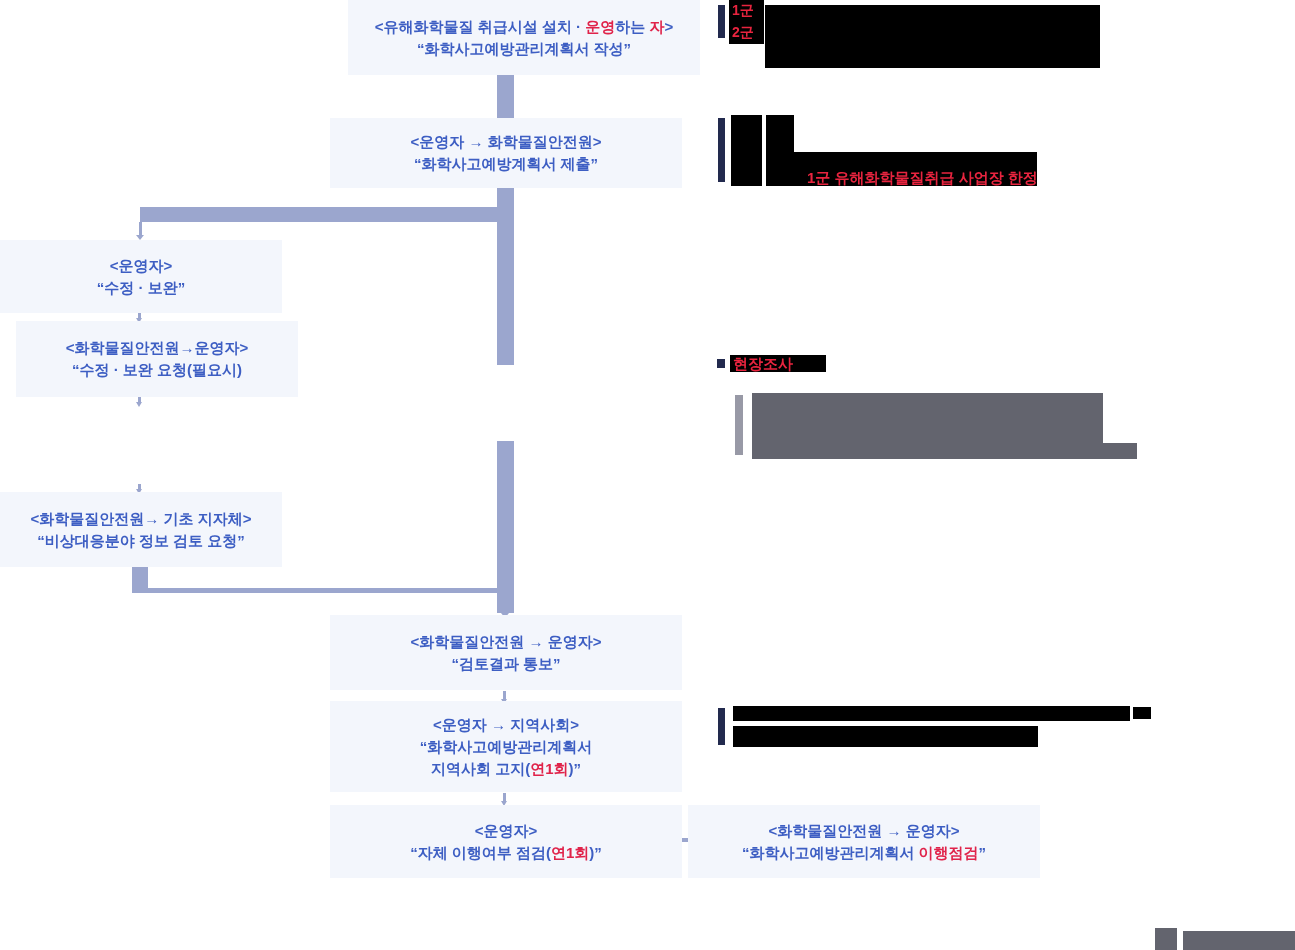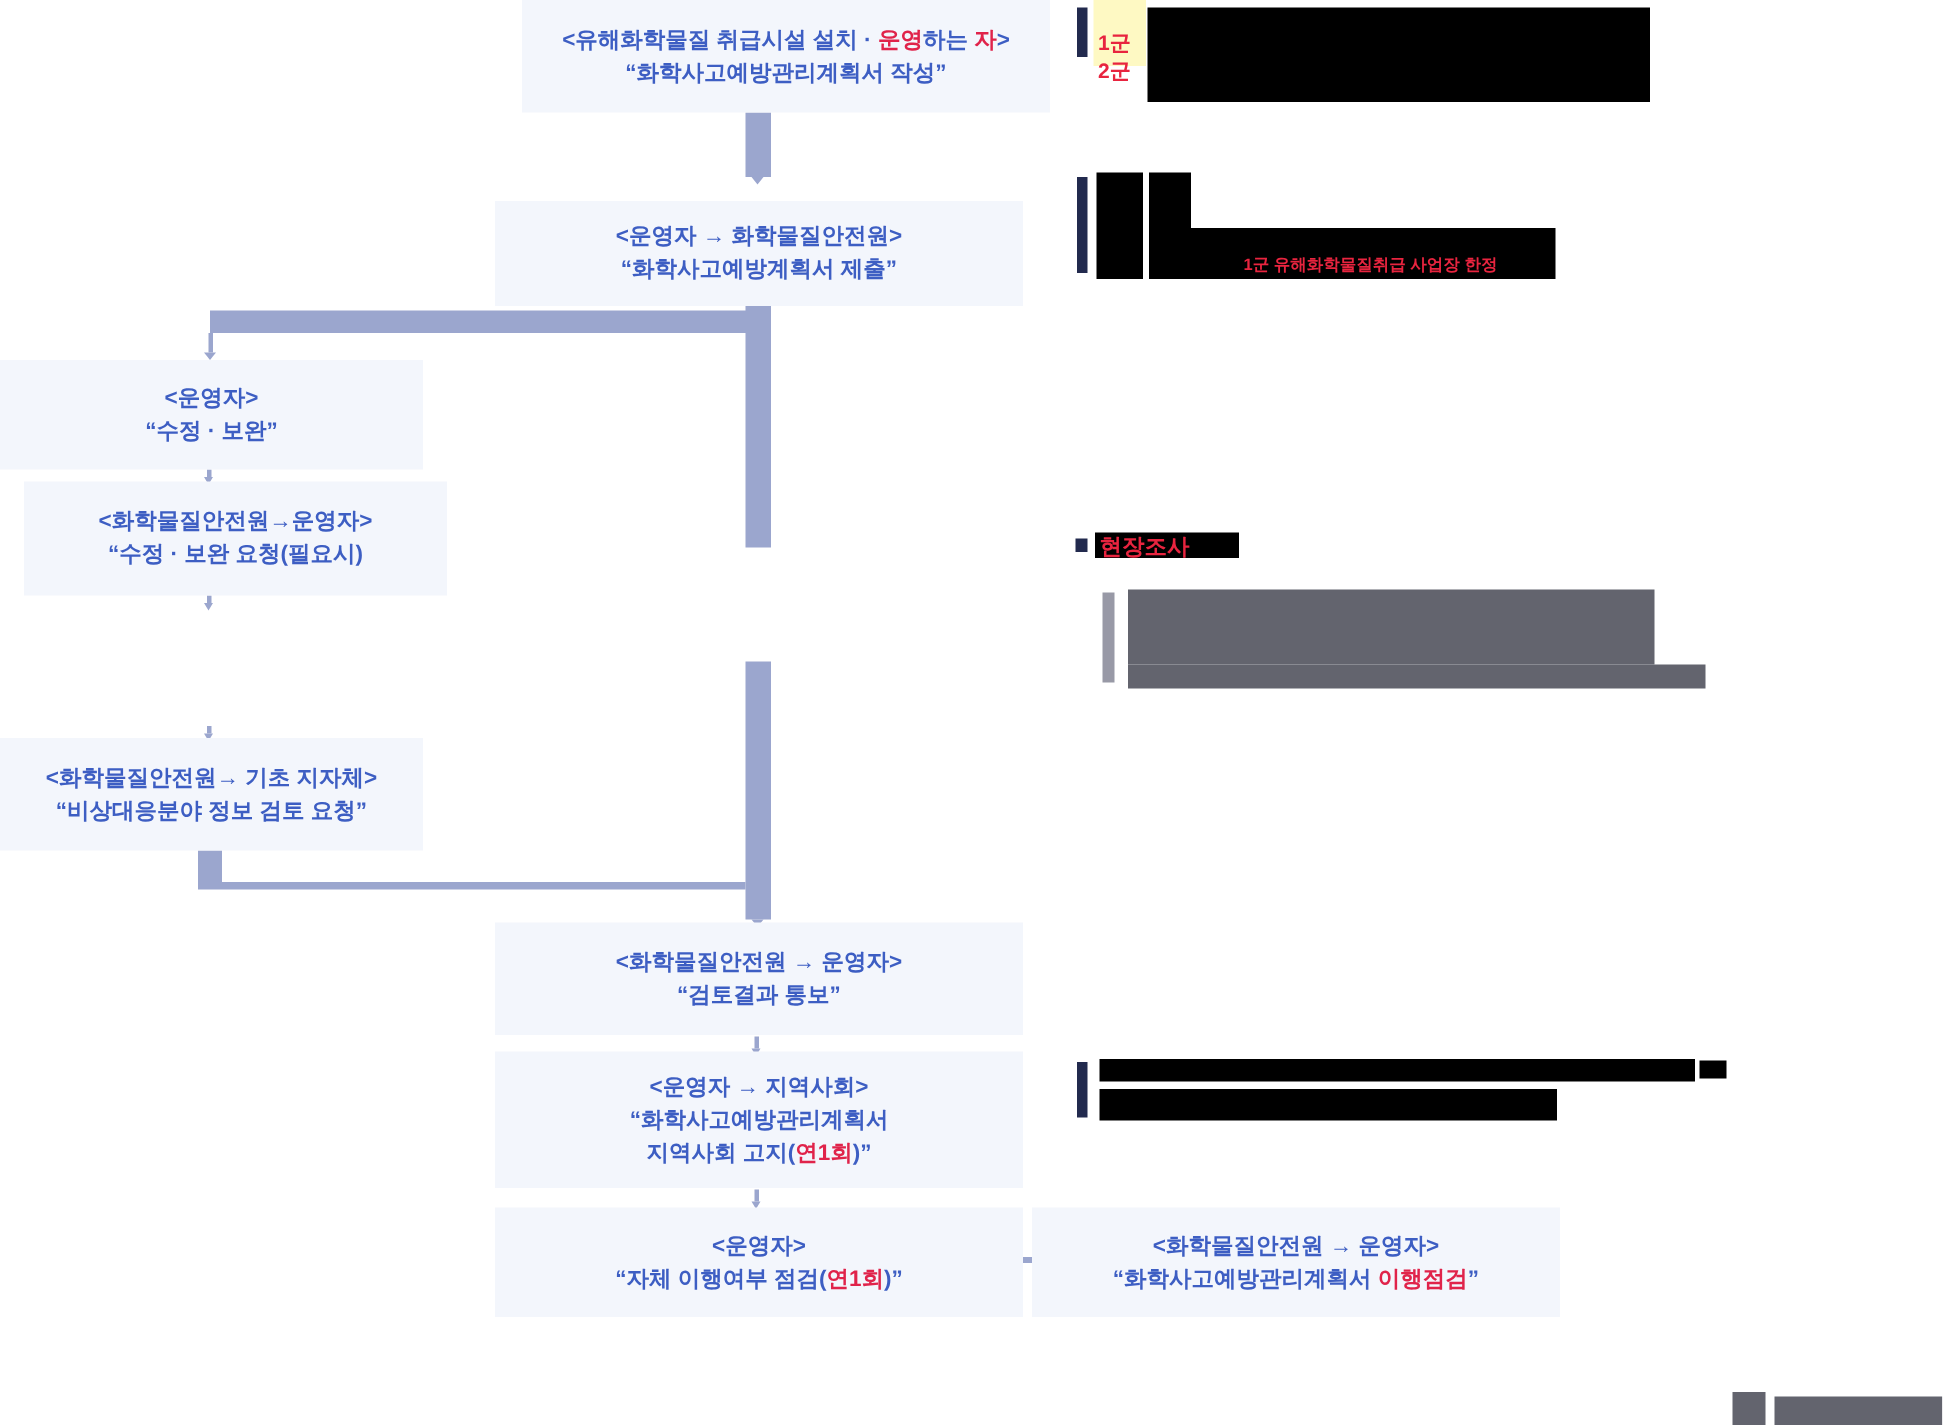--- a/index.html
+++ b/index.html
@@ -24,22 +24,22 @@
   .harrow::before{content:'';position:absolute;right:100%;top:-2px;border:4px solid transparent;border-right:5px solid #9BA6CE;border-left:0;}
   
   .navy-bar{position:absolute;background:#222A4E;}
   .blk{position:absolute;background:#000000;}
   .grayblk{position:absolute;background:#63646E;}
   .graybar{position:absolute;background:#9899A6;}
   .red-on-black{
     position:absolute;color:#E8243F;font-weight:700;white-space:nowrap;z-index:3;
   }
   .tier-block{
-    position:absolute;background:#fef9c3;z-index:2;display:flex;flex-direction:column;
-    justify-content:space-between;padding:19px 2px 2px 3px;box-sizing:border-box;
+    position:absolute;background:#000000;z-index:2;display:flex;flex-direction:column;
+    justify-content:space-between;padding:1px 2px 2px 3px;box-sizing:border-box;
   }
   .tier-block span{color:#E8243F;font-size:14px;font-weight:700;line-height:19px;}
 </style>
 </head>
 <body>
 
 <div class="canvas">
 
   <div class="spine" style="left:497px;top:75px;width:17px;height:43px;"></div>
   <div class="spine" style="left:497px;top:188px;width:17px;height:177px;"></div>
@@ -59,21 +59,21 @@
   <div class="varrow" style="left:503px;top:793px;height:8px;"></div>
   <div class="harrow" style="left:680px;top:838px;width:11px;"></div>
 
   <div class="box" style="left:348px;top:0;width:352px;height:75px;">
     <div>
       <span>&lt;유해화학물질 취급시설 설치 · </span><span class="red">운영</span><span>하는 </span><span class="red">자</span><span>&gt;</span>
     </div>
     <div>“화학사고예방관리계획서 작성”</div>
   </div>
 
-  <div class="box" style="left:330px;top:134px;width:352px;height:70px;text-align:right;">
+  <div class="box" style="left:330px;top:118px;width:352px;height:70px;text-align:right;">
     <div>&lt;운영자 → 화학물질안전원&gt;</div>
     <div>“화학사고예방계획서 제출”</div>
   </div>
 
 
   <div class="box" style="left:330px;top:615px;width:352px;height:75px;">
     <div>&lt;화학물질안전원 → 운영자&gt;</div>
     <div>“검토결과 통보”</div>
   </div>
 
@@ -119,21 +119,21 @@
   <div class="tier-block" style="left:729px;top:0;width:35px;height:44px;">
     <span>1군</span>
     <span>2군</span>
   </div>
   <div class="blk" style="left:765px;top:5px;width:335px;height:63px;"></div>
 
   <div class="navy-bar" style="left:718px;top:118px;width:7px;height:64px;"></div>
   <div class="blk" style="left:731px;top:115px;width:31px;height:71px;"></div>
   <div class="blk" style="left:766px;top:115px;width:28px;height:38px;"></div>
   <div class="blk" style="left:766px;top:152px;width:271px;height:34px;"></div>
-  <div class="red-on-black" style="left:829px;top:169px;font-size:11px;">1군 유해화학물질취급 사업장 한정</div>
+  <div class="red-on-black" style="left:807px;top:169px;font-size:15px;">1군 유해화학물질취급 사업장 한정</div>
 
   <div class="navy-bar" style="left:717px;top:359px;width:8px;height:9px;"></div>
   <div class="blk" style="left:730px;top:355px;width:96px;height:17px;"></div>
   <div class="red-on-black" style="left:733px;top:355px;font-size:15px;">현장조사</div>
   <div class="graybar" style="left:735px;top:395px;width:8px;height:60px;"></div>
   <div class="grayblk" style="left:752px;top:393px;width:351px;height:50px;"></div>
   <div class="grayblk" style="left:752px;top:443px;width:385px;height:16px;"></div>
 
   <div class="navy-bar" style="left:718px;top:708px;width:7px;height:37px;"></div>
   <div class="blk" style="left:733px;top:706px;width:397px;height:15px;"></div>

